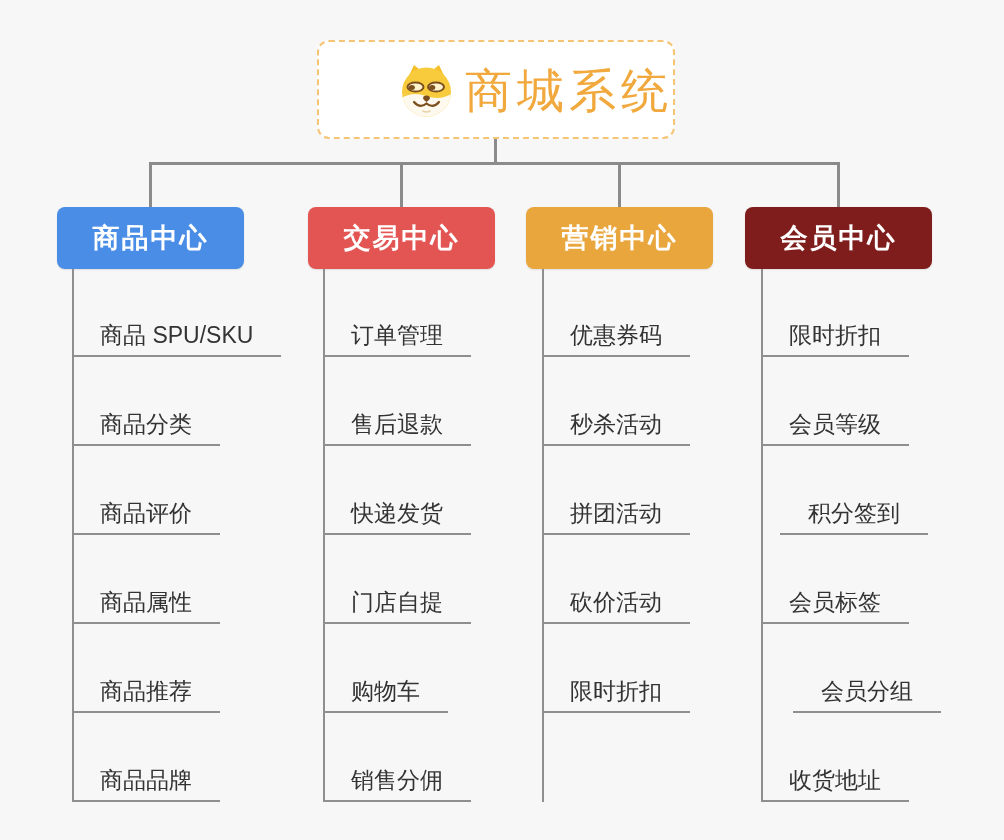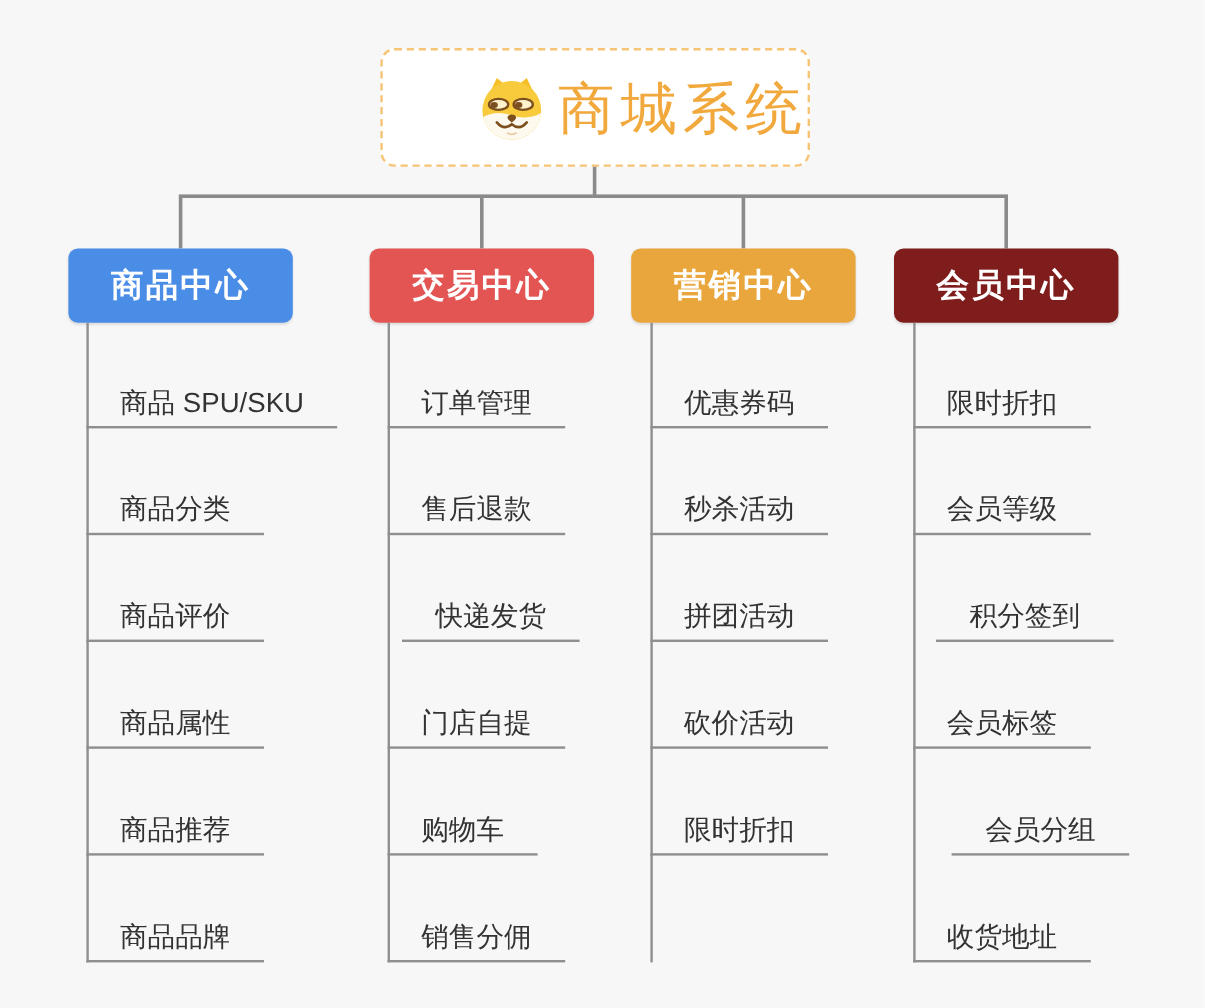--- a/index.html
+++ b/index.html
@@ -121,21 +121,21 @@
     <div class="line drop" style="left: 400px;"></div>
     <div class="branch-header" style="left: 308px; background: rgb(226, 85, 83);">
       <span>交易中心</span>
     </div>
     <div class="line trunk" style="left: 323px;"></div>
 
     <div class="leaf" style="left: 323px; top: 321px;">订单管理</div>
 
     <div class="leaf" style="left: 323px; top: 410px;">售后退款</div>
 
-    <div class="leaf" style="left: 335px; top: 499px;">快递发货</div>
+    <div class="leaf" style="left: 323px; top: 499px;">快递发货</div>
 
     <div class="leaf" style="left: 323px; top: 588px;">门店自提</div>
 
     <div class="leaf" style="left: 323px; top: 677px;">购物车</div>
 
     <div class="leaf" style="left: 323px; top: 766px;">销售分佣</div>
 
     <div class="line drop" style="left: 618px;"></div>
     <div class="branch-header" style="left: 526px; background: rgb(233, 166, 61);">
       <span>营销中心</span>

